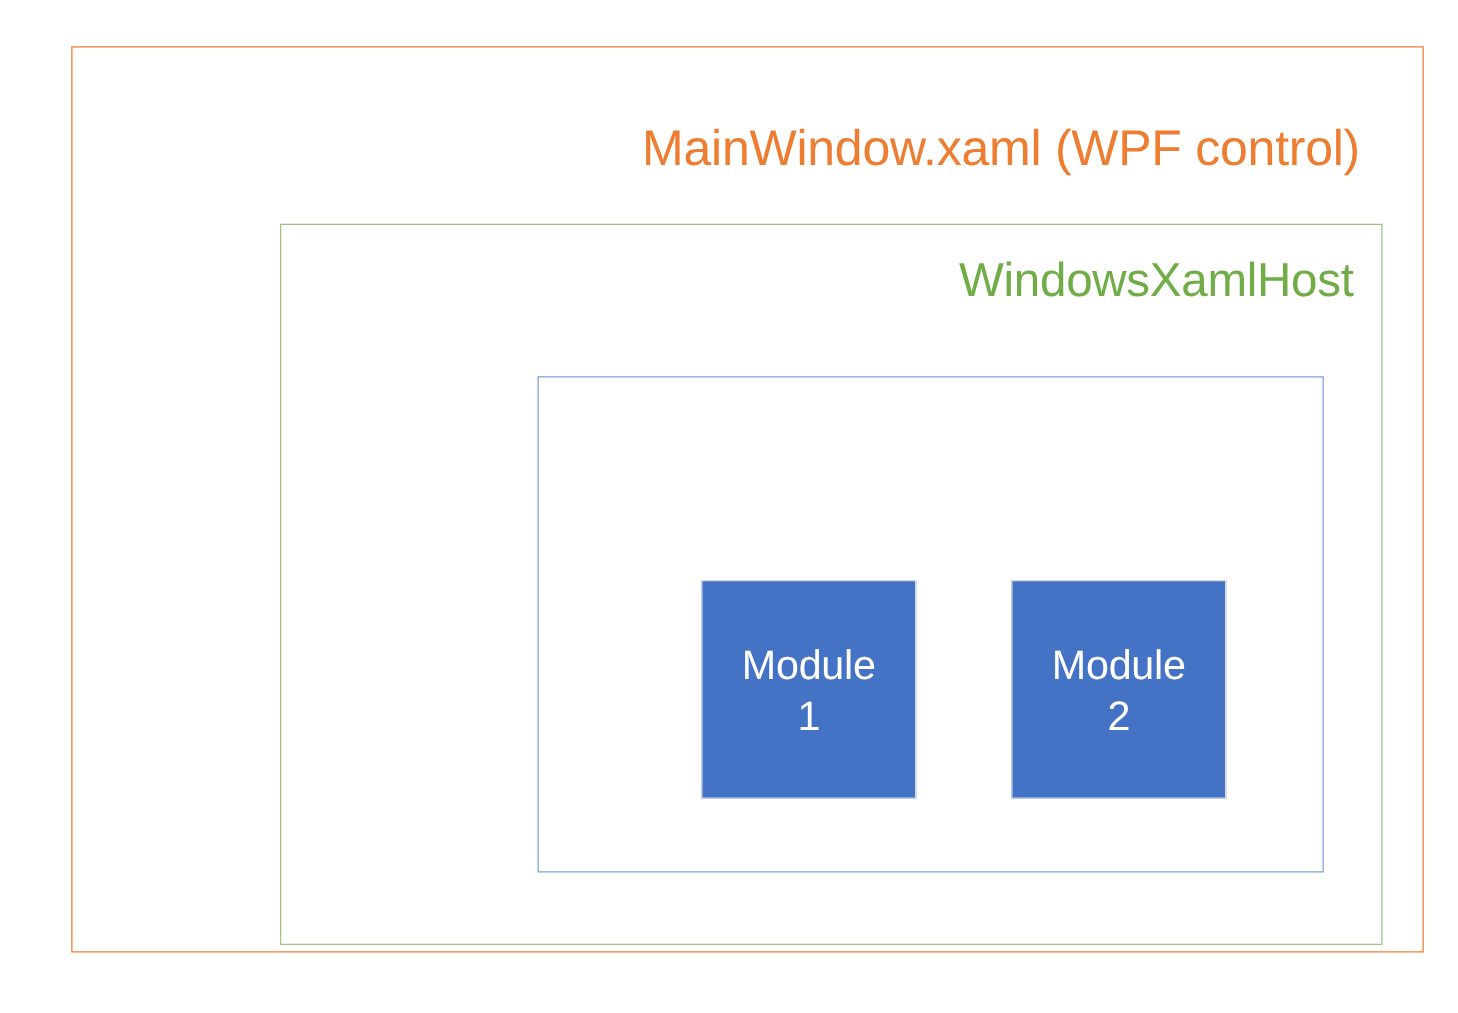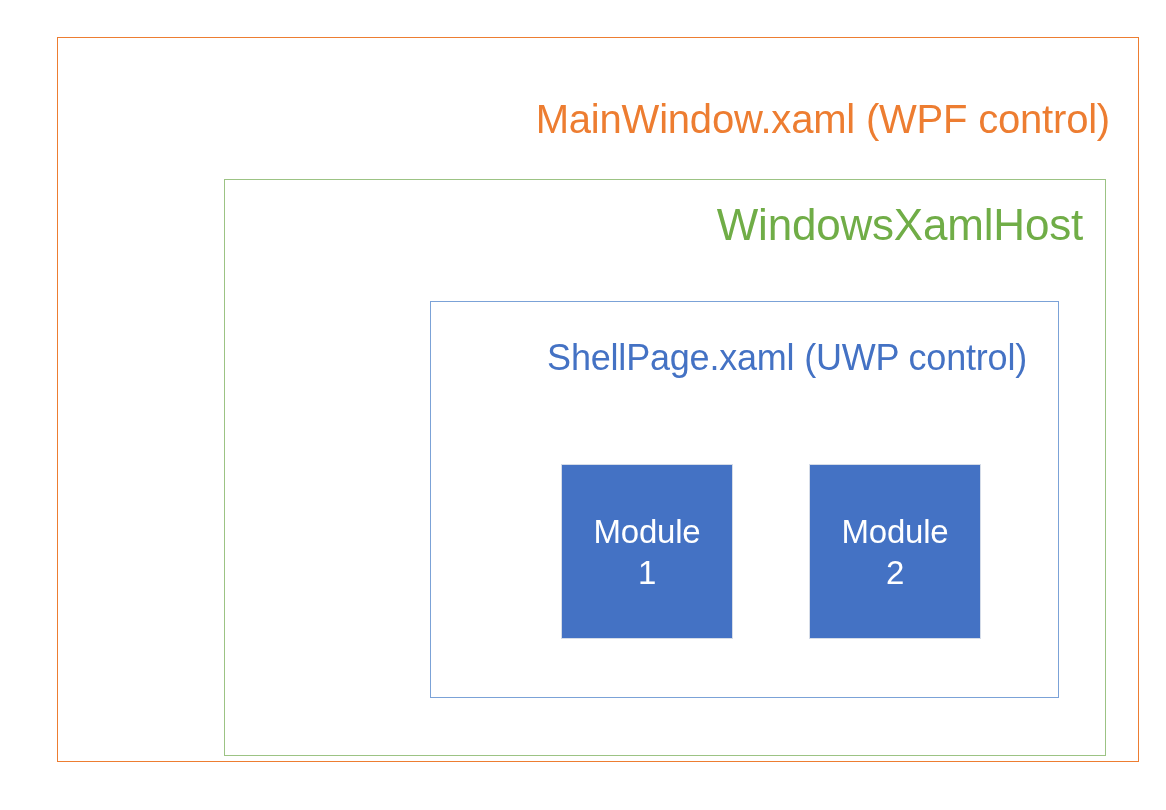--- a/index.html
+++ b/index.html
@@ -27,21 +27,21 @@
     left: 57px;
     top: 37px;
     width: 1082px;
     height: 725px;
     box-sizing: border-box;
     border: 1.6px solid #ED7D31;
     background: transparent;
   }
   .outer-label {
     position: absolute;
-    right: 28px;
+    right: 50px;
     top: 57px;
     font-size: 40px;
     line-height: 48px;
     color: #ED7D31;
     white-space: nowrap;
     letter-spacing: -0.2px;
   }
 
   
   .middle-box {
@@ -51,21 +51,21 @@
     width: 882px;
     height: 577px;
     box-sizing: border-box;
     border: 1.6px solid #9CC384;
     background: transparent;
   }
   .middle-label {
     position: absolute;
     right: 22px;
     top: 22px;
-    font-size: 44px;
+    font-size: 38px;
     line-height: 46px;
     color: #70AD47;
     white-space: nowrap;
     letter-spacing: -0.2px;
   }
 
   
   .inner-box {
     position: absolute;
     left: 205px;
@@ -129,21 +129,20 @@
   <div class="outer-box">
 
     <div class="outer-label">MainWindow.xaml (WPF control)</div>
 
     <div class="middle-box">
 
       <div class="middle-label">WindowsXamlHost</div>
 
       <div class="inner-box">
 
-        <div class="inner-label">ShellPage.xaml (UWP control)</div>
 
         <div class="module-row">
 
           <div class="module-box m1">
             <div class="module-line">Module</div>
             <div class="module-line">1</div>
           </div>
 
           <div class="module-box m2">
             <div class="module-line">Module</div>

